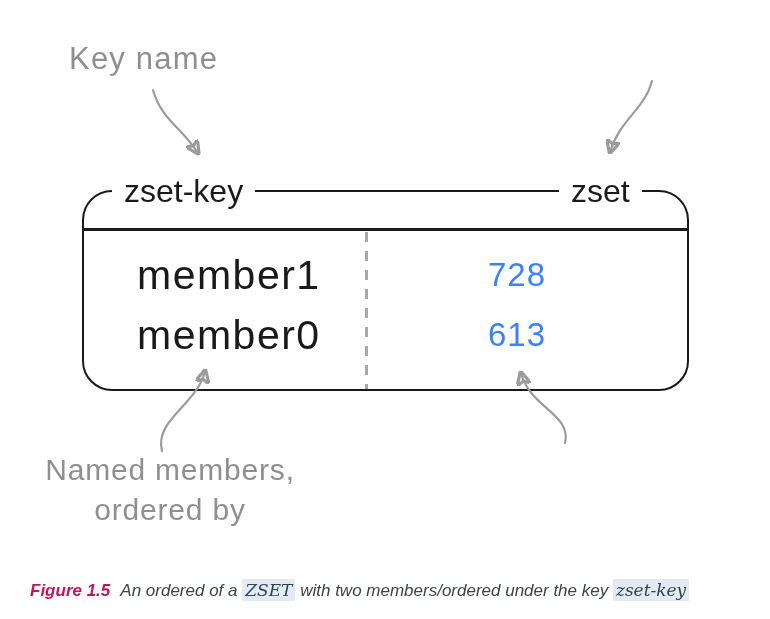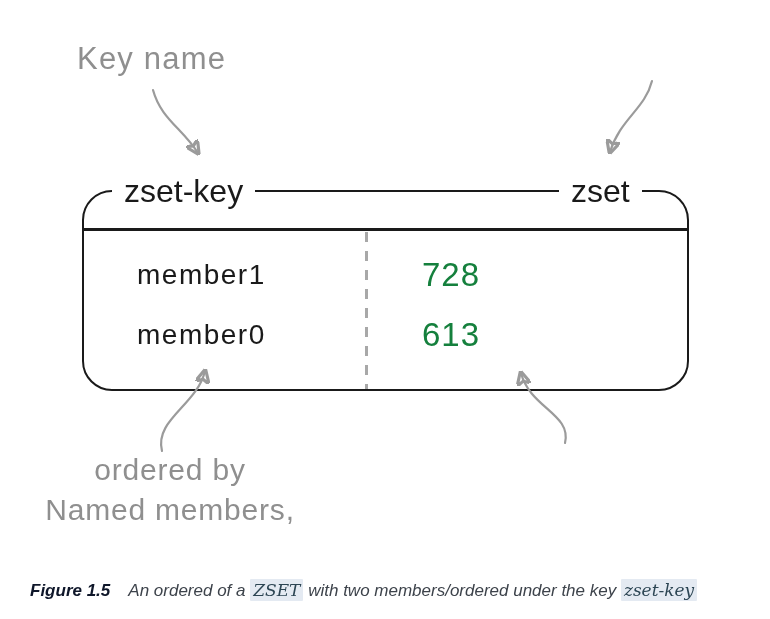--- a/index.html
+++ b/index.html
@@ -14,21 +14,21 @@
 
   
   .top-label {
     position: absolute;
     top: 41px;
     font-size: 31px;
     letter-spacing: 1.2px;
     color: #8f8f8f;
     white-space: nowrap;
   }
-  .top-label.key-name { left: 77px; }
+  .top-label.key-name { left: 69px; }
   .top-label.type-of-value { left: 556px; }
 
   
   .arrows {
     position: absolute;
     left: 0; top: 0;
     width: 770px; height: 619px;
     pointer-events: none;
     z-index: 5;
   }
@@ -76,33 +76,33 @@
     background: repeating-linear-gradient(
       to bottom, #a8a8a8 0 10px, transparent 10px 19px);
   }
 
   .zset-row { position: absolute; left: 0; right: 0; height: 42px; }
   .zset-row.row-0 { top: 62px; }
   .zset-row.row-1 { top: 110px; margin-top: 12px; }
   .member-cell {
     position: absolute;
     left: 53px;
-    font-size: 28px;
+    font-size: 41px;
     letter-spacing: 1.5px;
     line-height: 42px;
     color: #1a1a1a;
   }
   .score-cell {
     position: absolute;
     left: 338px; width: 124px;
-    text-align: left;
+    text-align: right;
     font-size: 33px;
     letter-spacing: 1px;
     line-height: 42px;
-    color: #15803d;
+    color: #3b82f6;
   }
 
   
   .note {
     position: absolute;
     text-align: center;
     font-size: 30px;
     letter-spacing: 0.8px;
     line-height: 40px;
     color: #8f8f8f;
@@ -114,23 +114,23 @@
   
   .caption {
     position: absolute;
     left: 30px; top: 580px;
     font-size: 17px;
     font-style: italic;
     color: #3d434b;
     white-space: nowrap;
   }
   .caption-label {
-    color: #0f172a;
+    color: #be185d;
     font-weight: 700;
-    margin-right: 18px;
+    margin-right: 10px;
   }
   .code-chip {
     font-family: "DejaVu Serif", serif;
     font-style: italic;
     background: #e4eaf2;
     color: #2c4553;
     padding: 1px 3px;
     border-radius: 1px;
   }
 </style>
@@ -165,20 +165,20 @@
         <path d="M0,0 L10,5 L0,10 L2.6,5 Z" fill="#9b9b9b" stroke="none"></path>
       </marker>
     </defs>
     <path d="M153,90 C161,119 182,128 198,153" marker-end="url(#ah)"></path>
     <path d="M652,81 C645,109 620,119 610,152" marker-end="url(#ah)"></path>
     <path d="M162,451 C154,420 197,405 205,371" marker-end="url(#ah)"></path>
     <path d="M565,443 C572,414 530,408 521,373" marker-end="url(#ah)"></path>
   </svg>
 
   <div class="note members-note">
+    <span>Named members,</span>
     <span>ordered by</span>
-    <span>Named members,</span>
   </div>
 
 
   <div class="caption"><span class="caption-label">Figure 1.5</span><span>An ordered of a </span><span class="code-chip">ZSET</span><span> with two members/ordered under the key </span><span class="code-chip">zset-key</span></div>
 
 </div>
 
 </body></html>

